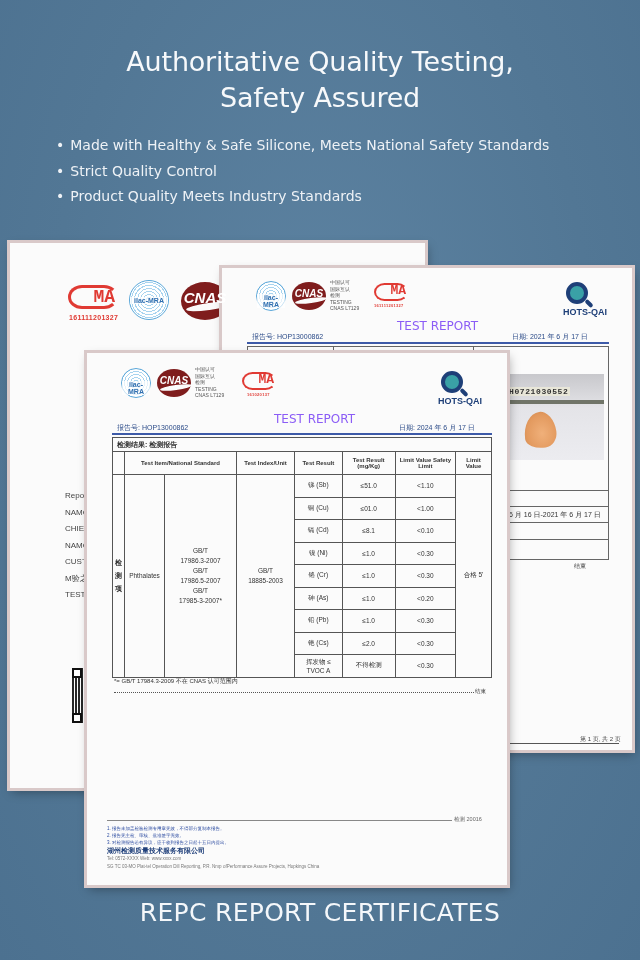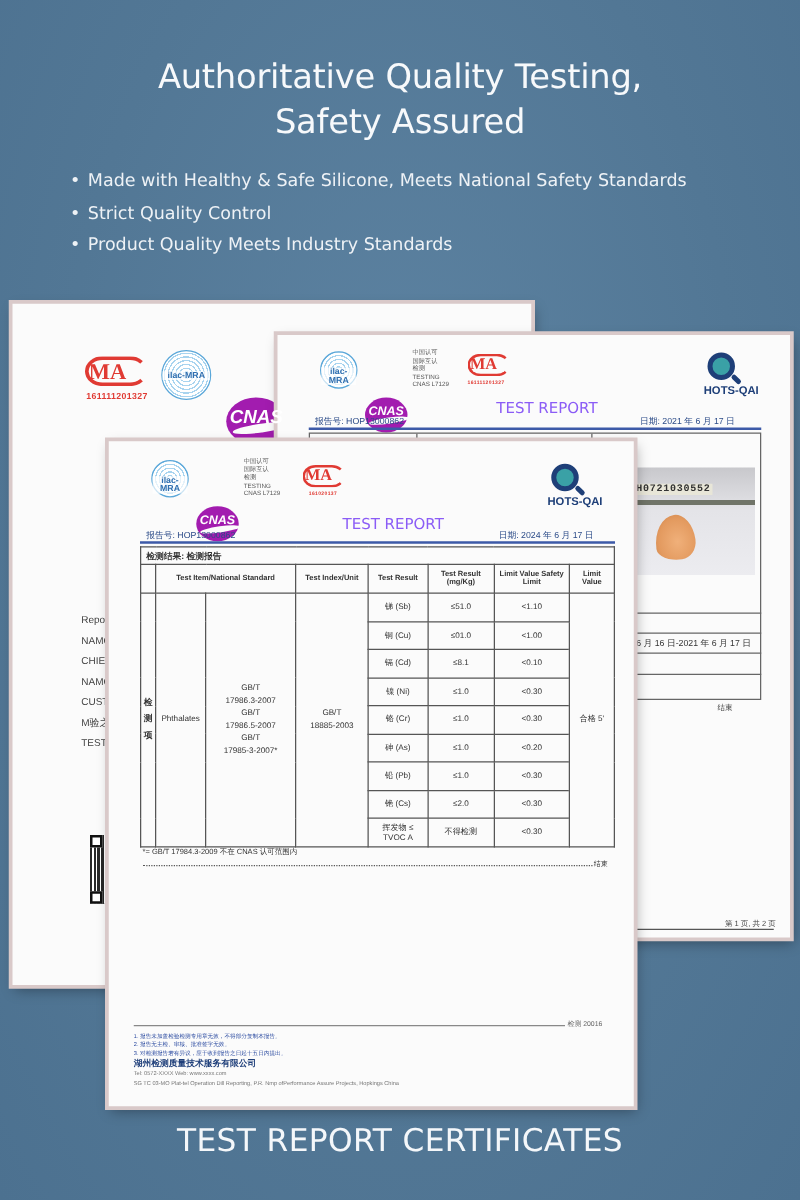--- a/index.html
+++ b/index.html
@@ -36,36 +36,35 @@
   }
   #sheet-back { left: 10px; top: 243px; width: 415px; height: 545px; }
   #sheet-mid { left: 222px; top: 268px; width: 410px; height: 482px; }
   #sheet-front { left: 87px; top: 353px; width: 420px; height: 532px; }
 
   
   .logo-cma {
     position: absolute; width: 50px; height: 24px;
     border: 3px solid #e03a33; border-radius: 14px 14px 14px 14px / 12px 12px 12px 12px;
     color: #e03a33; font-weight: bold; font-size: 18px; line-height: 18px;
-    text-align: left; font-family: Liberation Serif, serif;
+    text-align: right; font-family: Liberation Mono, monospace;
     border-left-color: #e03a33; border-right-color: transparent;
   }
   .logo-cma-num { position: absolute; font-size: 7px; color: #e03a33; font-weight: bold; letter-spacing: 0.3px; }
   .logo-ilac {
     position: absolute; border-radius: 50%;
     border: 1.5px solid #5aa7d9;
     background: repeating-radial-gradient(circle at 50% 50%, #fff 0 2px, #a8d4ef 2px 3px);
     color: #2f6fb0; font-size: 7px; font-weight: bold; text-align: center;
   }
   .logo-ilac span { position: absolute; left: 0; right: 0; top: 42%; background: rgba(255,255,255,0.7); }
   .logo-cnas {
-    position: absolute; border-radius: 50%; background: #a21caf;
+    position: absolute; border-radius: 50%; background: #7f1d1d;
     color: #fff; font-weight: bold; font-style: italic; text-align: center;
     font-family: "Liberation Sans", sans-serif;
-    margin-top: 36px;
   }
   .logo-cnas::after {
     content: ""; position: absolute; left: 10%; right: -5%; top: 56%; height: 18%;
     background: #fbfbfb; border-radius: 50%; transform: rotate(-8deg);
   }
   .logo-cnas span { position: relative; z-index: 2; }
   .cnas-text { position: absolute; font-size: 5px; line-height: 6.5px; color: #555; }
   .logo-hots { position: absolute; text-align: right; }
   .hots-ring {
     width: 22px; height: 22px; border-radius: 50%; border: 4px solid #1e3f78;
@@ -318,13 +317,13 @@
   <div class="legal" style="left:20px;top:472px;">
     <div>1. 报告未加盖检验检测专用章无效，不得部分复制本报告。</div>
     <div>2. 报告无主检、审核、批准签字无效。</div>
     <div>3. 对检测报告若有异议，应于收到报告之日起十五日内提出。</div>
   </div>
   <div class="legal-bold" style="left:20px;top:493px;">湖州检测质量技术服务有限公司</div>
   <div class="legal-gray" style="left:20px;top:503px;">Tel: 0572-XXXX  Web: www.xxxx.com</div>
   <div class="legal-gray" style="left:20px;top:511px;">SG TC 03-MO Plat-tel Operation Dill Reporting, P.R. Nmp ofPerformance Assure Projects, Hopkings China</div>
 </div>
 
-<div class="footer-title">TEST REPORT CERTIFICATES</div>
+<div class="footer-title">REPC REPORT CERTIFICATES</div>
 
 </body></html>

